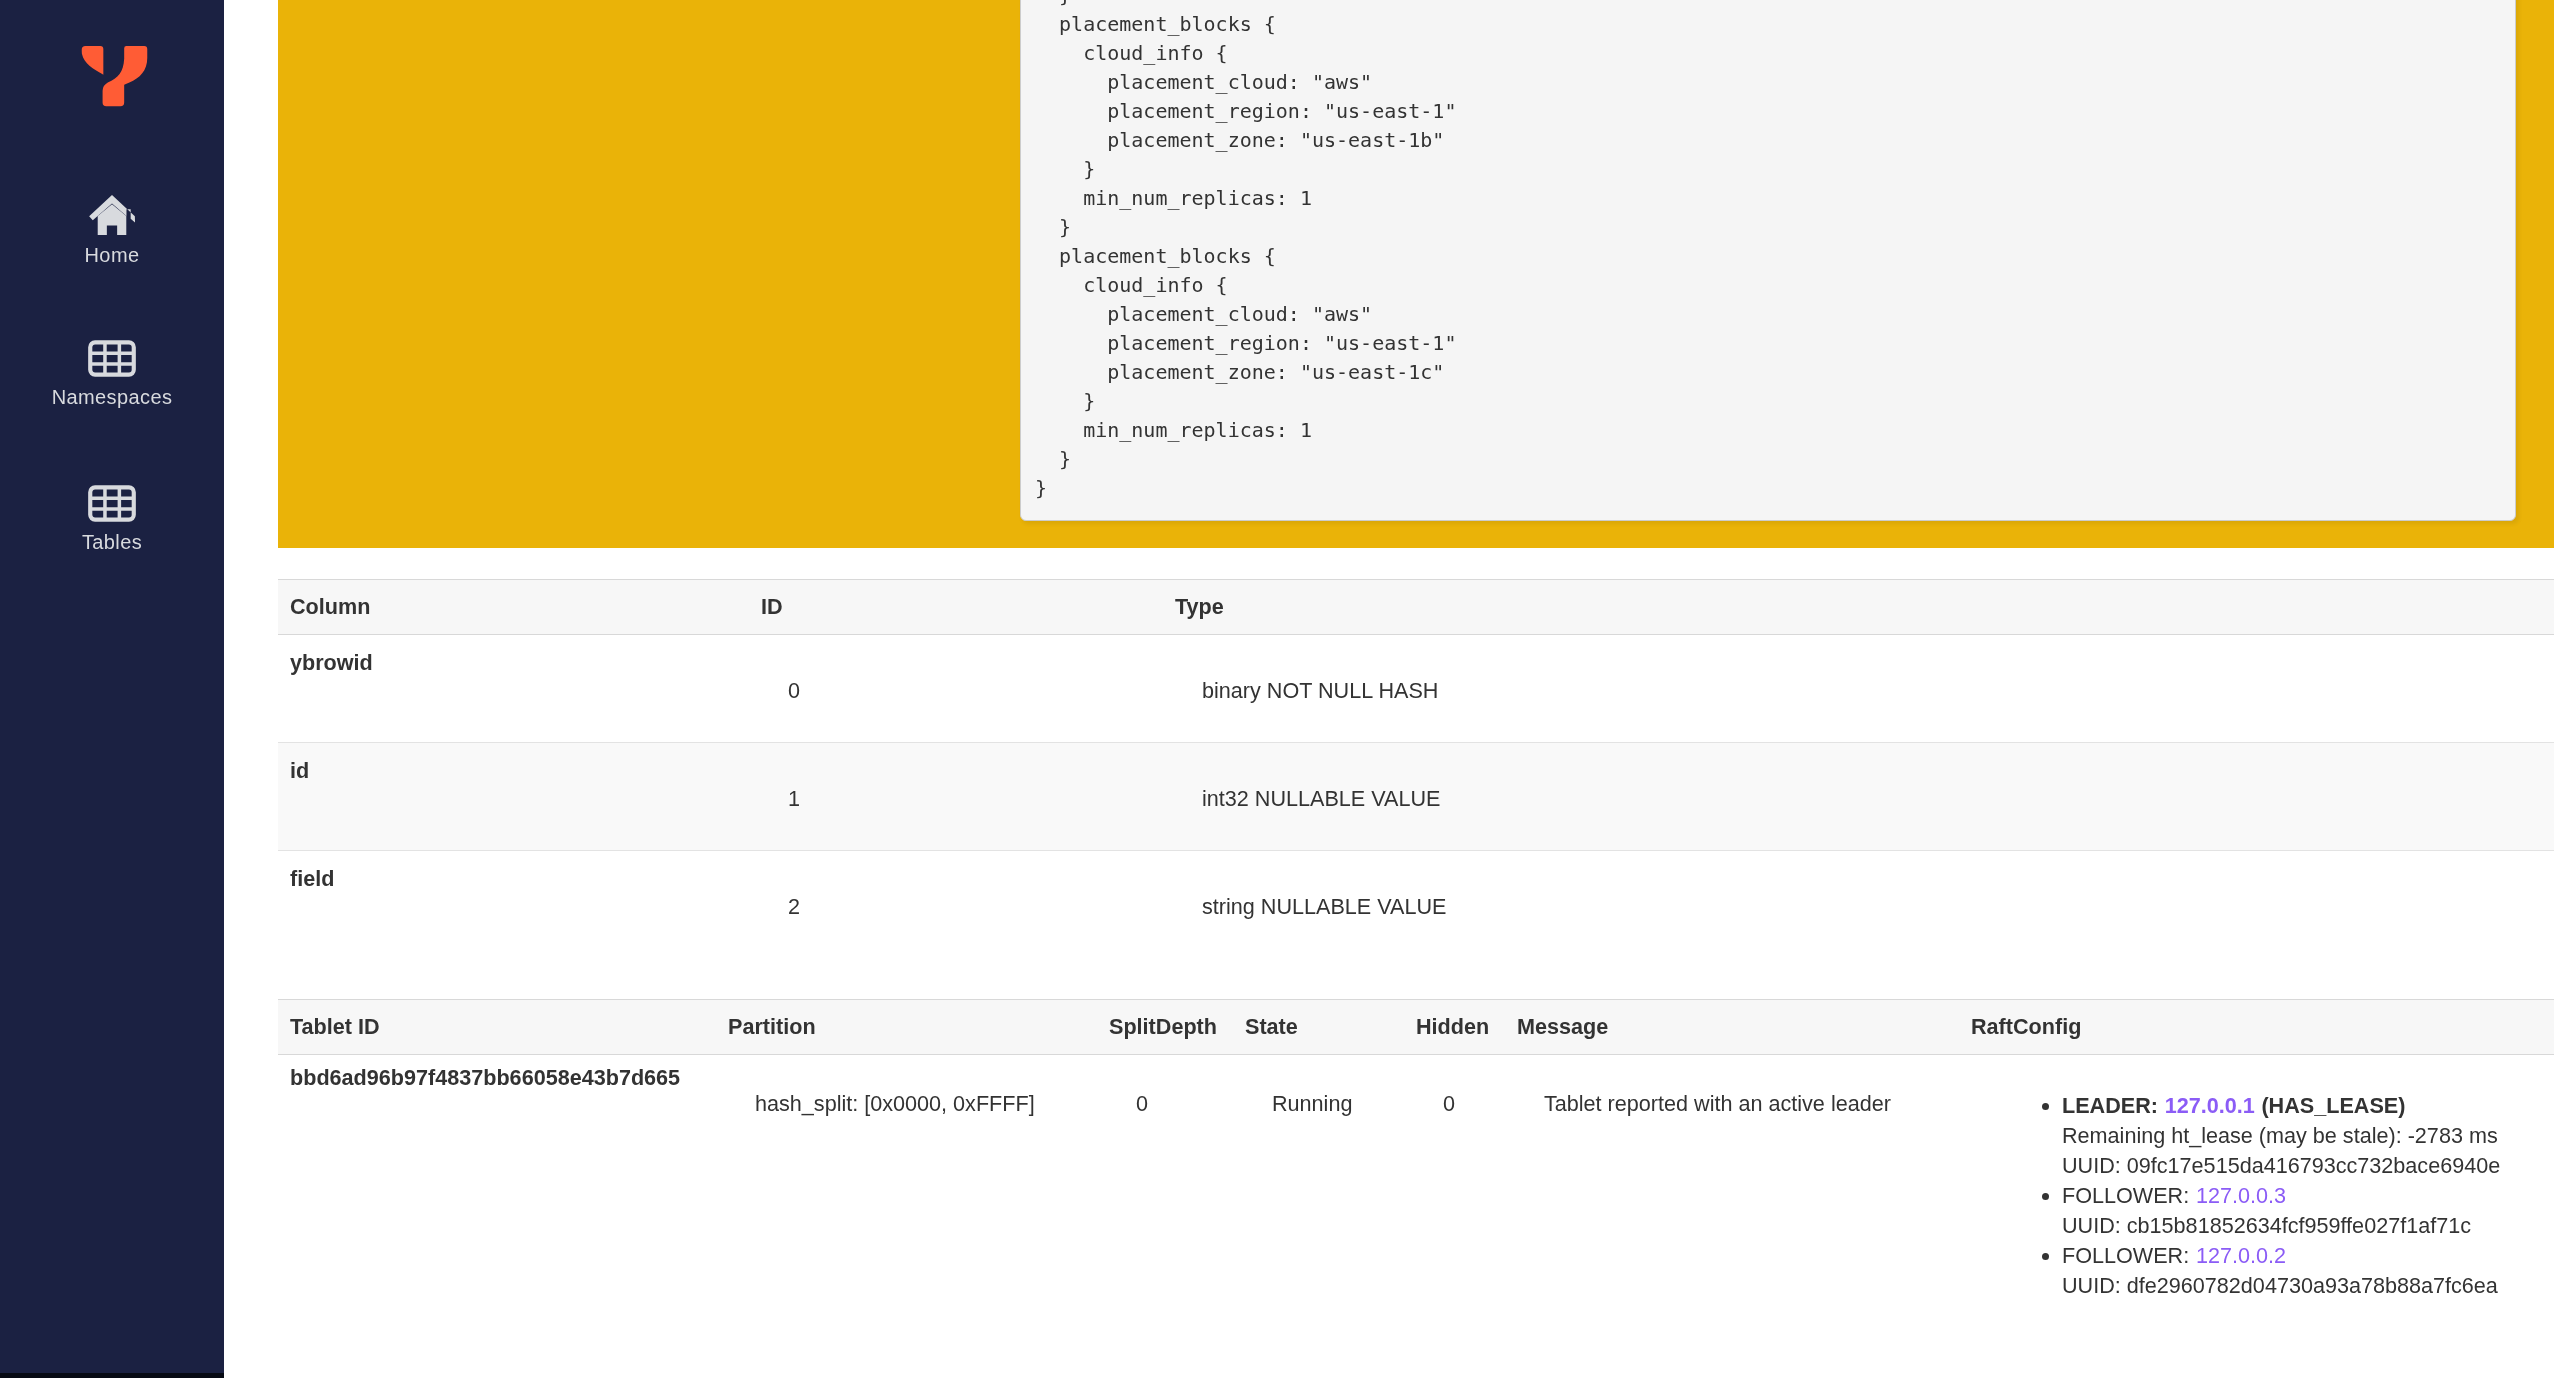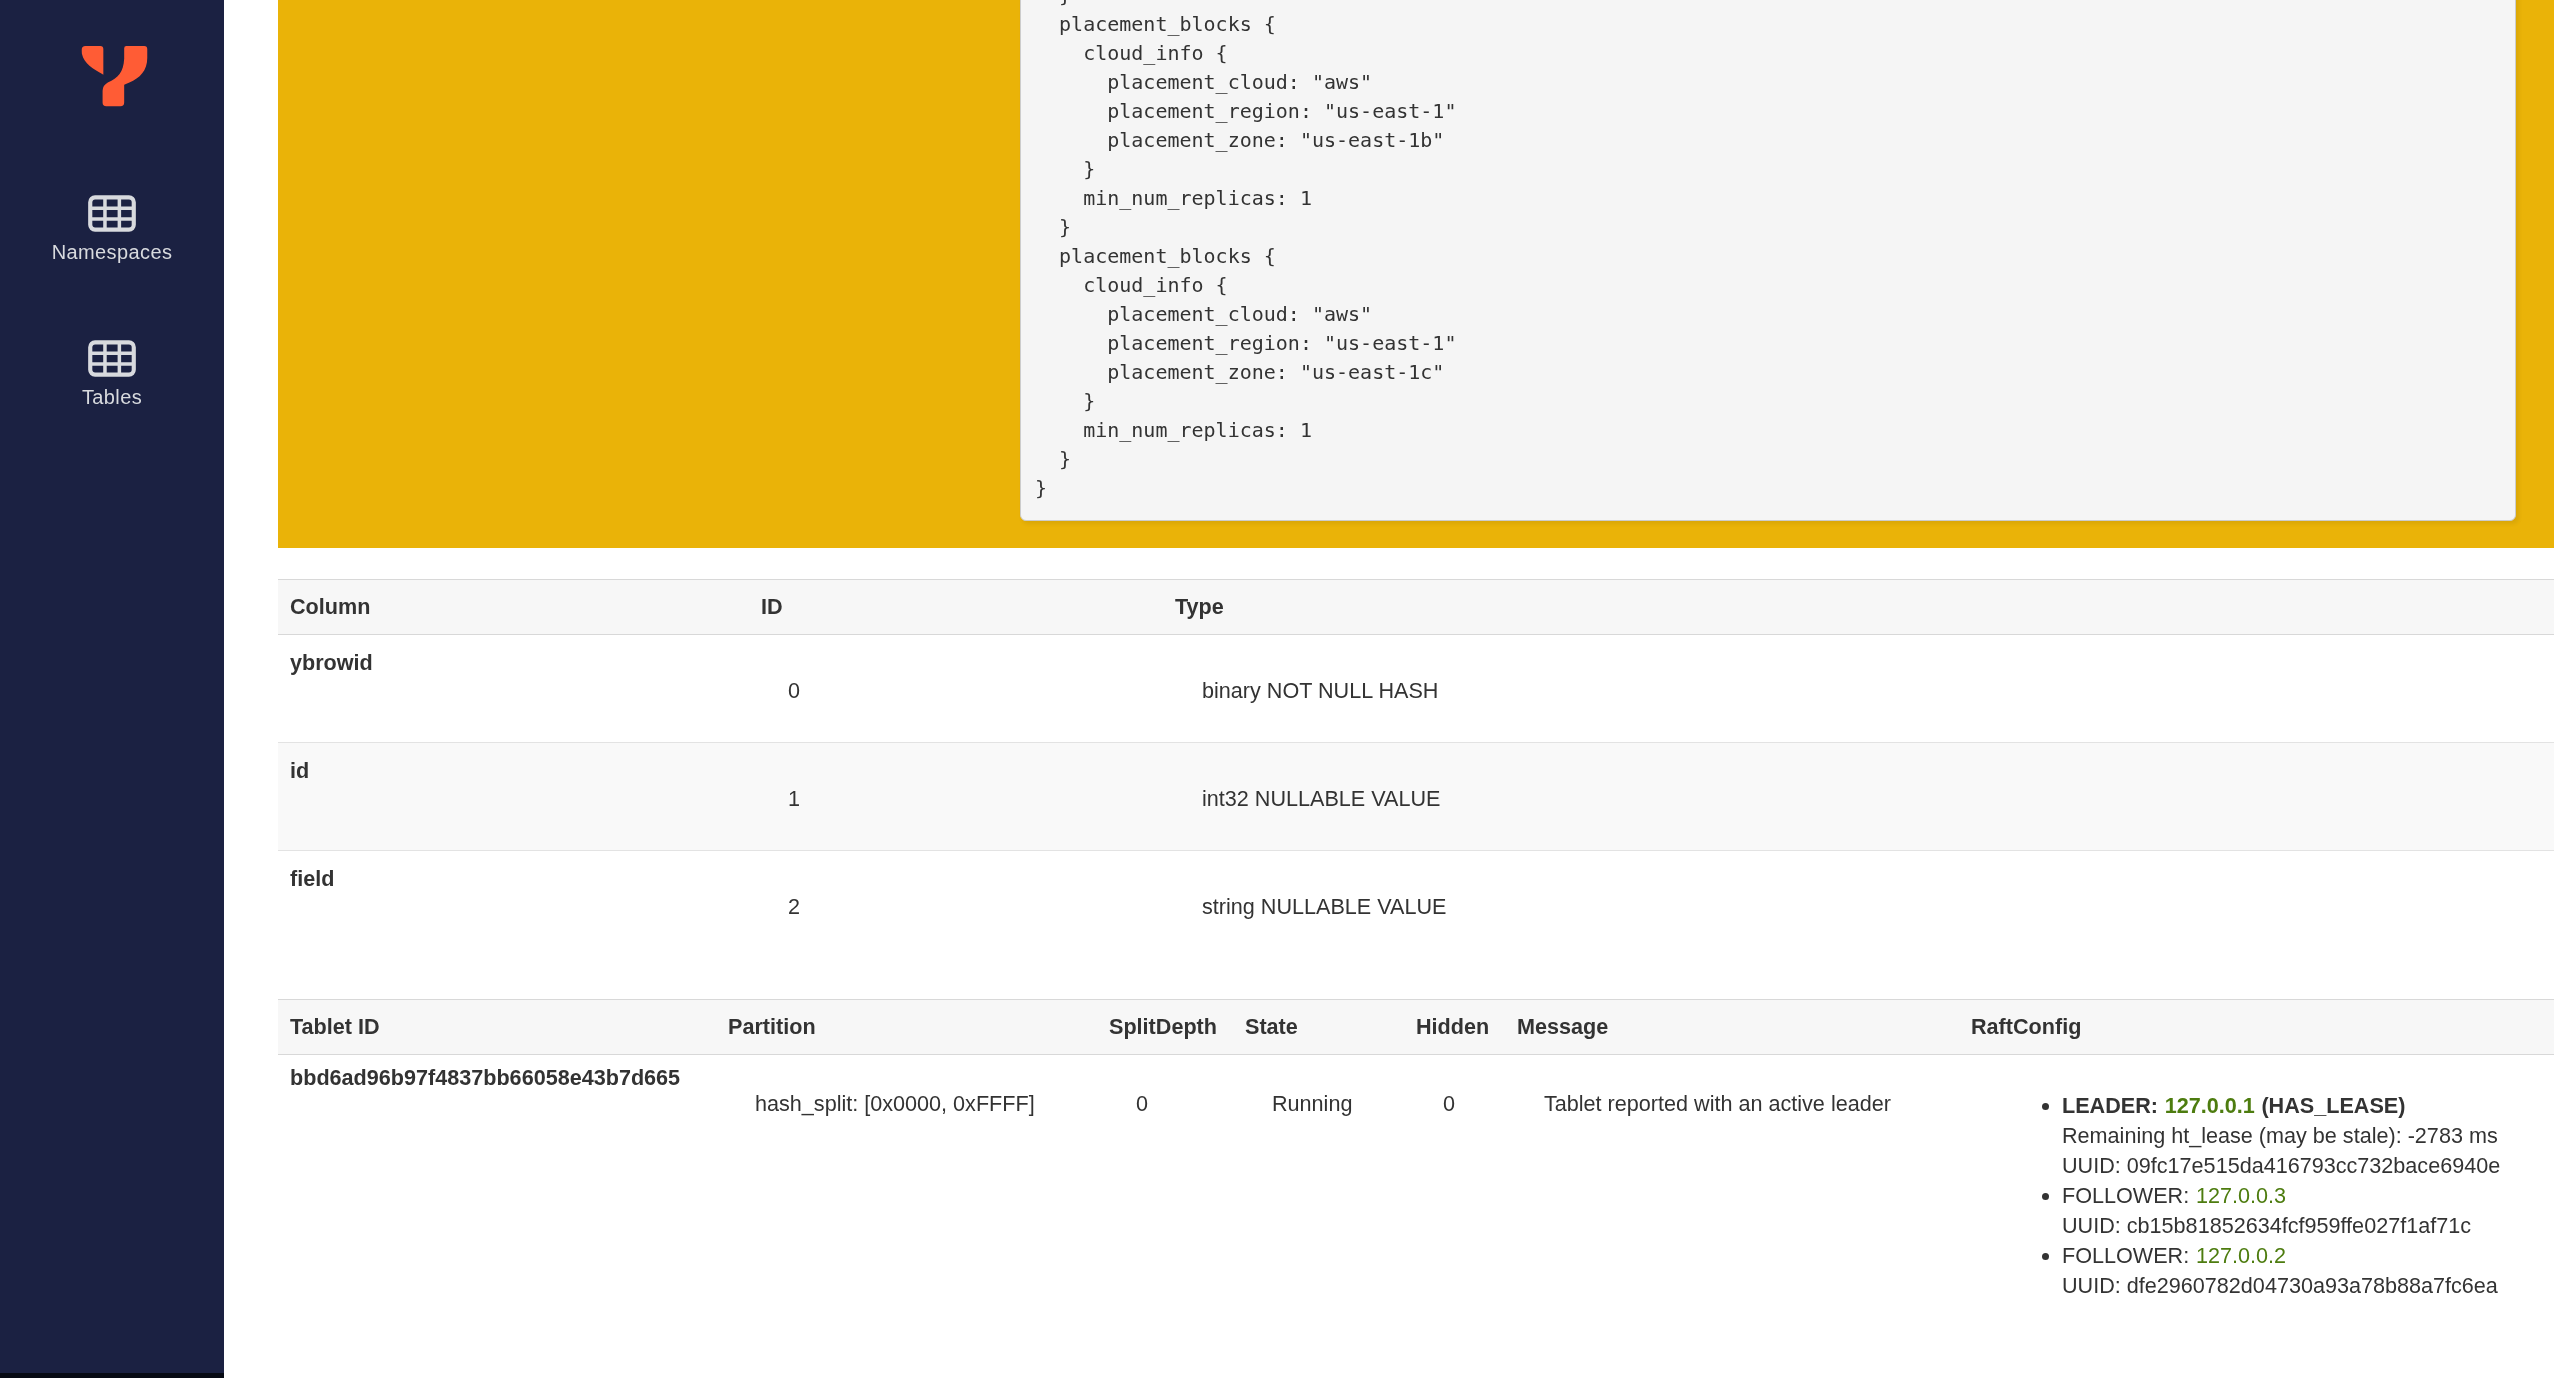--- a/index.html
+++ b/index.html
@@ -42,37 +42,44 @@
   .columns-table .cell-val { padding:43px 0 0 39px; }
 
   
   .tablets-table tbody tr { height:320px; }
   .tablets-table .cell-name { padding:10.4px 0 0 12px; word-wrap:break-word; }
   .tablets-table .cell-val { padding:36px 0 0 39px; }
   .cell-raft { padding:6px 0 0 12px; }
   .raft-list { margin:0; padding:30px 0 0 91px; list-style:disc; }
   .raft-list li { line-height:30px; }
   .raft-role-bold { font-weight:bold; }
-  .raft-host { color:#4d7c0f; text-decoration:none; margin-left:6.7px; cursor:pointer; }
+  .raft-host { color:#8b5cf6; text-decoration:none; margin-left:6.7px; cursor:pointer; }
   .raft-host.bold { font-weight:bold; }
   .raft-note { font-weight:bold; margin-left:6.7px; }
   .raft-line { line-height:30px; }
 </style>
 </head>
 <body>
 
 <div class="sidebar">
   <div class="logo">
     <svg width="67" height="63" viewBox="0 0 90 84">
       <path fill="#ff5c35" d="M1 6 Q1 1 6 1 H26 Q30 1 30 5 V39.5 L28.5 38.5 C16 31.5 4.5 25.5 1.2 11.5 Q1 9 1 6 Z"></path>
       <path fill="#ff5c35" d="M58 4 Q58 1 61 1 H85 Q89 1 89 5 V17 C89 34 79 44 65 50 L58 53 V77 Q58 82 53 82 H34 Q29 82 29 77 V61 Q29 54 36 50 C50 44 57 36 58 18 Z"></path>
     </svg>
   </div>
 
   <div class="nav">
+    <div class="nav-item">
+      <svg width="46" height="40" viewBox="0 0 24 21">
+        <path fill="#d8dade" d="M12 0 L0 11.2 l1.9 2 L12 4.4 l7.6 6.6 V7.5 h2.2 v5 l2.3 2 L24 11.2 Z"></path>
+        <path fill="#d8dade" d="M4.5 11 L12 4.8 L19.5 11 V21 H14.7 v-5 h-5.4 v5 H4.5 Z"></path>
+      </svg>
+      <span class="nav-label">Home</span>
+    </div>
 
     <div class="nav-item">
       <svg width="48" height="37" viewBox="0 0 30 23">
         <rect x="1.4" y="1.4" width="27.2" height="20.2" rx="3" fill="none" stroke="#d8dade" stroke-width="2.6"></rect>
         <line x1="10.6" y1="1.4" x2="10.6" y2="21.6" stroke="#d8dade" stroke-width="2.2"></line>
         <line x1="19.6" y1="1.4" x2="19.6" y2="21.6" stroke="#d8dade" stroke-width="2.2"></line>
         <line x1="1.4" y1="8.2" x2="28.6" y2="8.2" stroke="#d8dade" stroke-width="2.2"></line>
         <line x1="1.4" y1="14.9" x2="28.6" y2="14.9" stroke="#d8dade" stroke-width="2.2"></line>
       </svg>
       <span class="nav-label">Namespaces</span>

